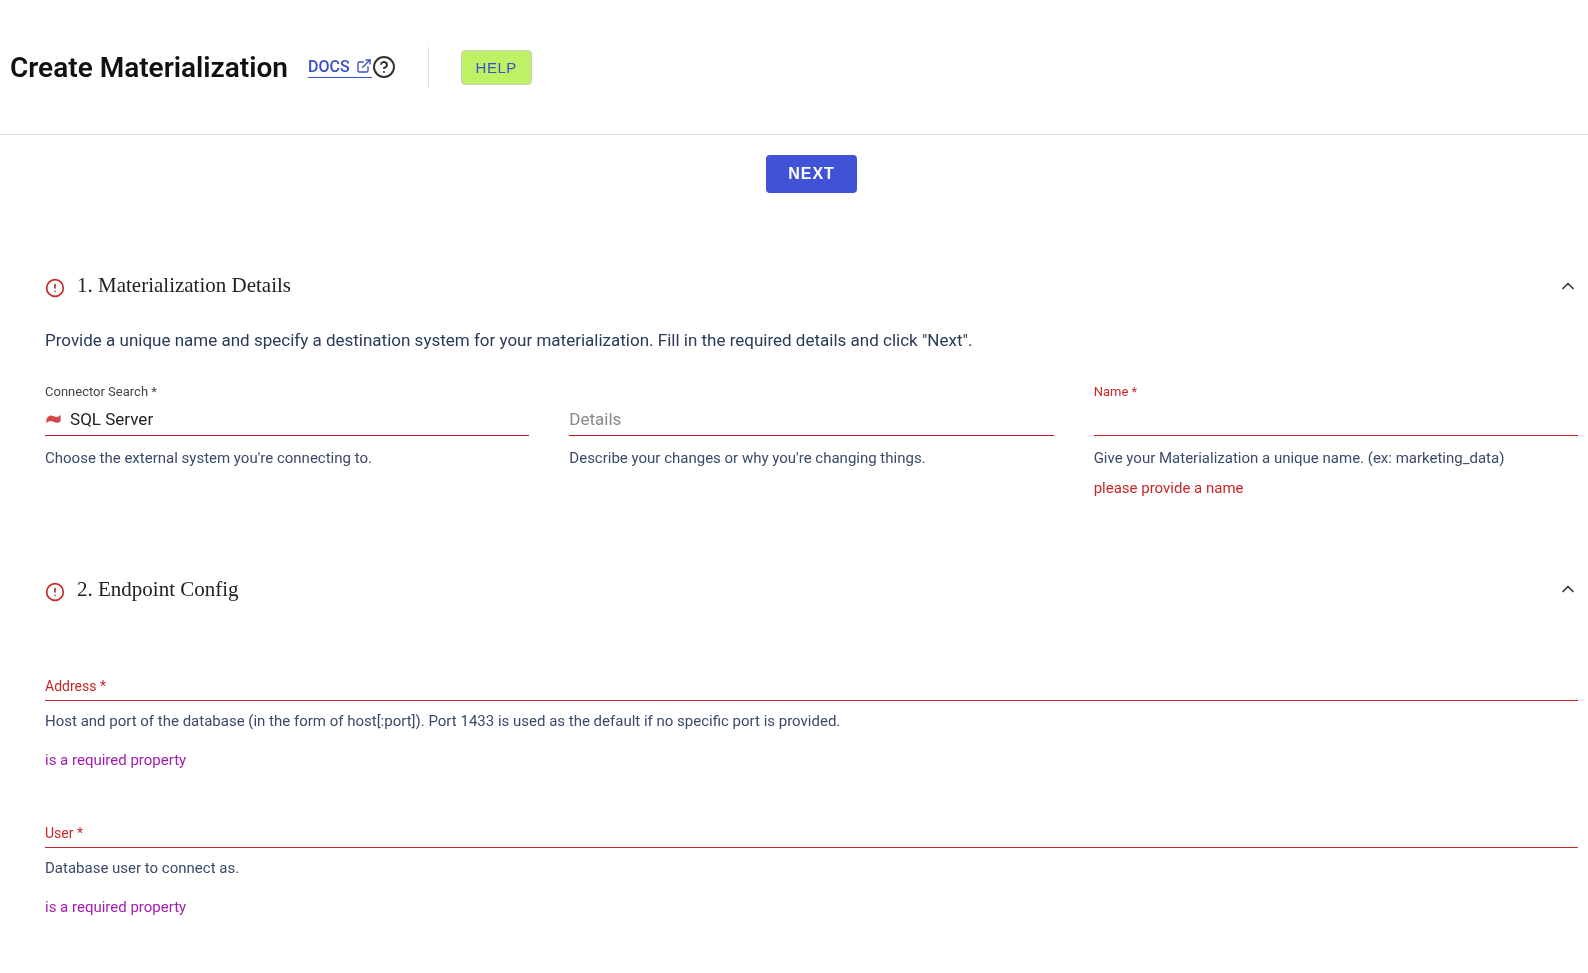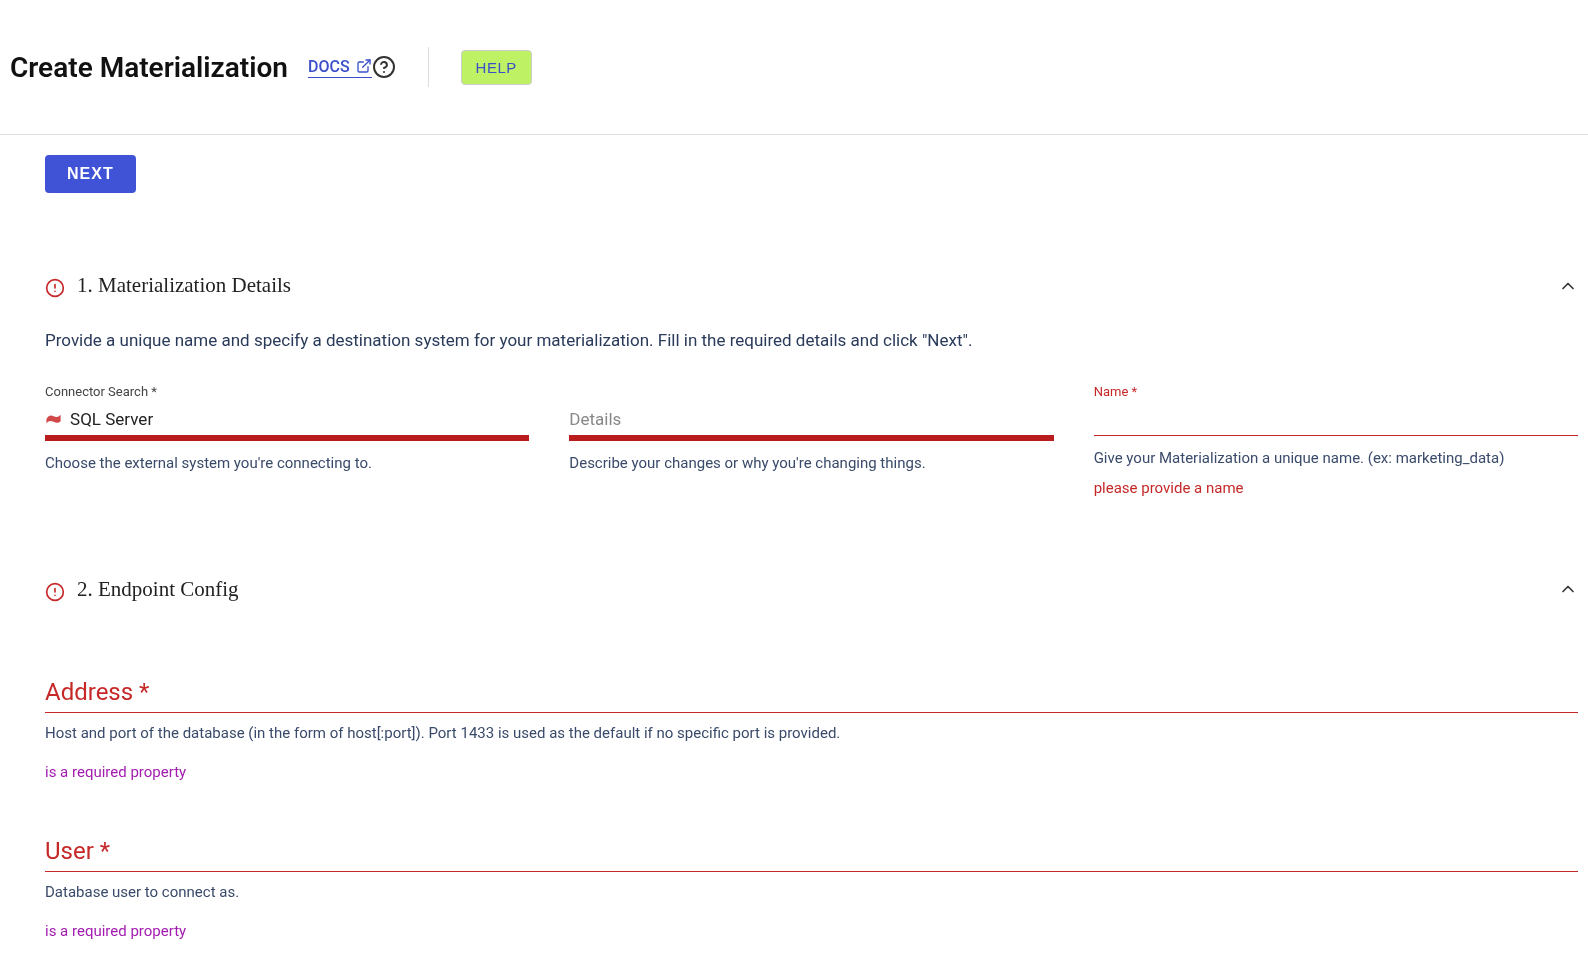--- a/index.html
+++ b/index.html
@@ -9,45 +9,45 @@
 .header-left { display: flex; align-items: center; gap: 20px; }
 .page-title { font-size: 28px; font-weight: 600; color: #111; }
 .docs-link { display: flex; align-items: center; gap: 6px; color: #3b4fc9; font-size: 16px; font-weight: 500; text-decoration: none; border-bottom: 1px solid #3b4fc9; padding-bottom: 1px; cursor: pointer; }
 .docs-link svg { width: 16px; height: 16px; }
 .header-right { display: flex; align-items: center; gap: 20px; }
 .help-icon { width: 24px; height: 24px; cursor: pointer; color: #333; }
 .header-divider { width: 1px; height: 40px; background: #ddd; margin: 0 12px; }
 .help-button { border: 1px solid #ccc; background: #bef264; color: #3b4fc9; font-size: 15px; font-weight: 500; padding: 8px 14px; border-radius: 4px; cursor: pointer; letter-spacing: 0.5px; }
 
 .content { padding: 20px 10px 40px 45px; }
-.next-row { display: flex; justify-content: flex-start; margin-bottom: 80px; padding-right: 0; }
+.next-row { display: flex; justify-content: center; margin-bottom: 80px; padding-right: 0; }
 .next-button { background: #4052d6; color: #fff; border: none; font-size: 16px; font-weight: 600; letter-spacing: 1px; padding: 10px 22px; border-radius: 4px; cursor: pointer; }
 
 .section-header { display: flex; align-items: center; justify-content: space-between; margin-bottom: 30px; cursor: pointer; }
 .section-header-left { display: flex; align-items: flex-end; gap: 12px; font-family: Liberation Serif, serif; }
 .alert-icon { width: 20px; height: 20px; color: #c62828; flex-shrink: 0; }
 .section-title { font-size: 21px; font-weight: 500; color: #222; }
 .chevron-icon { width: 20px; height: 20px; color: #333; }
 
 .section-desc { font-size: 17px; color: #2a3a5a; margin-bottom: 30px; line-height: 1.5; }
 
 .field-row { display: flex; gap: 40px; margin-bottom: 80px; }
 .field { flex: 1; display: flex; flex-direction: column; }
 .field-label { font-size: 13px; color: #444; margin-bottom: 6px; }
 .field-label.error { color: #c62828; }
-.field-input-wrap { display: flex; align-items: center; border-bottom: 6px solid #b91c1c; padding: 4px 0 6px 0; font-size: 17px; min-height: 30px; }
+.field-input-wrap { display: flex; align-items: center; border-bottom: 1px solid #b91c1c; padding: 4px 0 6px 0; font-size: 17px; min-height: 30px; }
 .field-input-wrap.error { border-bottom: 1px solid #c62828; }
 .field-input { border: none; outline: none; font-size: 17px; width: 100%; background: transparent; color: #222; font-family: inherit; }
 .field-input::placeholder { color: #888; }
 .field-helper { font-size: 15px; color: #3a4a6a; margin-top: 12px; line-height: 1.4; }
 .field-error { font-size: 15px; color: #c62828; margin-top: 10px; }
 .connector-icon { width: 18px; height: 14px; margin-right: 8px; }
 
 .config-field { margin-bottom: 50px; }
-.config-input { border: none; border-bottom: 1px solid #999; width: 100%; font-size: 24px; padding: 6px 0; outline: none; background: transparent; color: #222; font-family: inherit; }
+.config-input { border: none; border-bottom: 1px solid #999; width: 100%; font-size: 14px; padding: 6px 0; outline: none; background: transparent; color: #222; font-family: inherit; }
 .config-input.error { border-bottom-color: #c62828; }
 .config-input::placeholder { color: #c62828; }
 .config-helper { font-size: 15px; color: #3a4a6a; margin-top: 10px; line-height: 1.4; }
 .config-error { font-size: 15px; color: #a21caf; margin-top: 19px; }
 </style>
 </head>
 <body>
 
 <div class="header">
   <div class="header-left">

